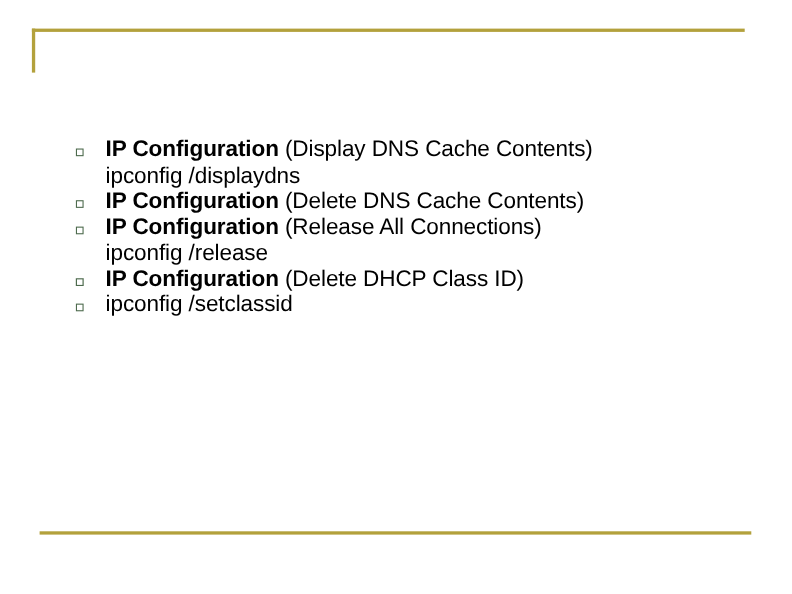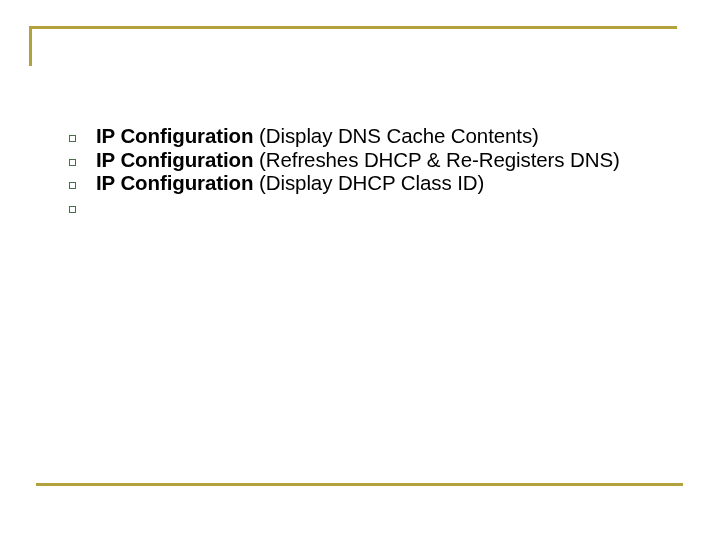--- a/index.html
+++ b/index.html
@@ -107,35 +107,39 @@
 
 <div id="slide">
 
   <div class="rule-top-horizontal"></div>
   <div class="rule-top-vertical"></div>
 
   <div id="bullet-list">
       <div class="bullet-item">
         <span class="bullet-marker"></span>
         <div class="bullet-line-primary"><span class="bullet-title">IP Configuration</span><span class="bullet-detail"> (Display DNS Cache Contents)</span></div>
+        <div class="bullet-line-secondary">ipconfig /displaydns</div>
+      </div>
+      <div class="bullet-item">
+        <span class="bullet-marker"></span>
+        <div class="bullet-line-primary"><span class="bullet-title">IP Configuration</span><span class="bullet-detail"> (Delete DNS Cache Contents)</span></div>
+      </div>
+      <div class="bullet-item">
+        <span class="bullet-marker"></span>
+        <div class="bullet-line-primary"><span class="bullet-title">IP Configuration</span><span class="bullet-detail"> (Release All Connections)</span></div>
+        <div class="bullet-line-secondary">ipconfig /release</div>
       </div>
       <div class="bullet-item">
         <span class="bullet-marker"></span>
       </div>
       <div class="bullet-item">
         <span class="bullet-marker"></span>
+        <div class="bullet-line-primary"><span class="bullet-title">IP Configuration</span><span class="bullet-detail"> (Delete DHCP Class ID)</span></div>
       </div>
       <div class="bullet-item">
         <span class="bullet-marker"></span>
-        <div class="bullet-line-primary"><span class="bullet-title">IP Configuration</span><span class="bullet-detail"> (Refreshes DHCP &amp; Re-Registers DNS)</span></div>
-      </div>
-      <div class="bullet-item">
-        <span class="bullet-marker"></span>
-        <div class="bullet-line-primary"><span class="bullet-title">IP Configuration</span><span class="bullet-detail"> (Display DHCP Class ID)</span></div>
-      </div>
-      <div class="bullet-item">
-        <span class="bullet-marker"></span>
+        <div class="bullet-line-secondary">ipconfig /setclassid</div>
       </div>
     </div>
 
   <div class="rule-bottom"></div>
 
 </div>
 
 </body></html>

